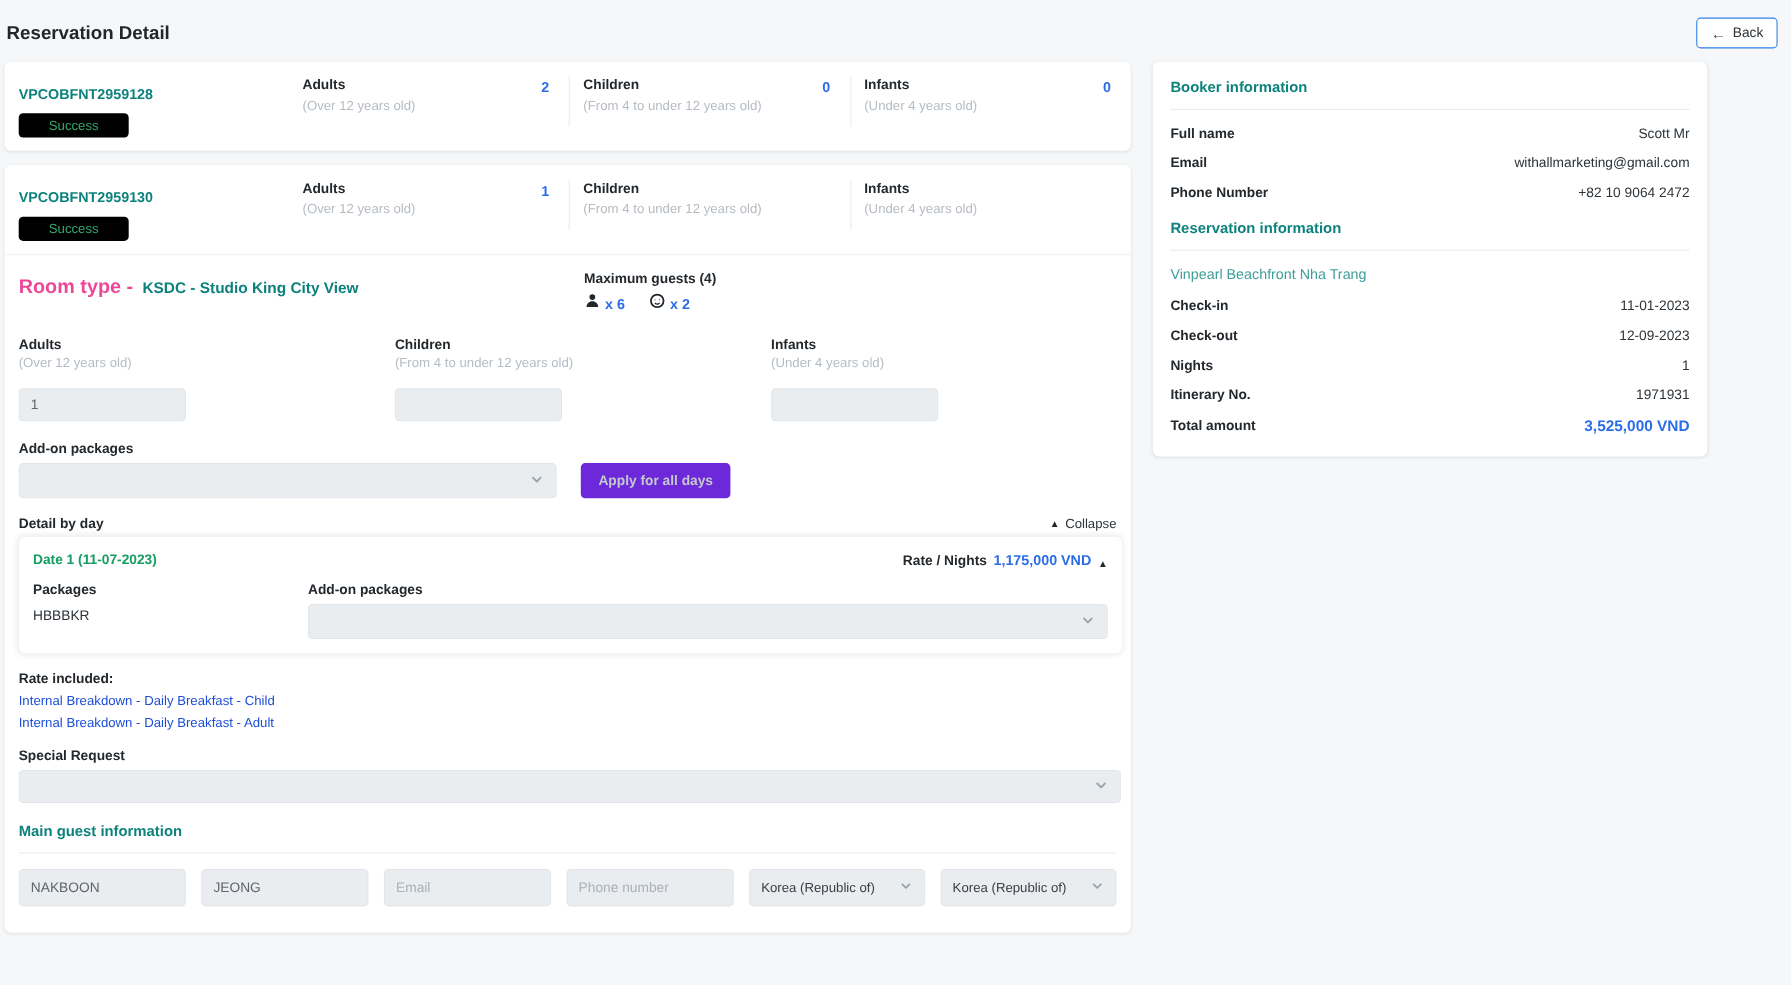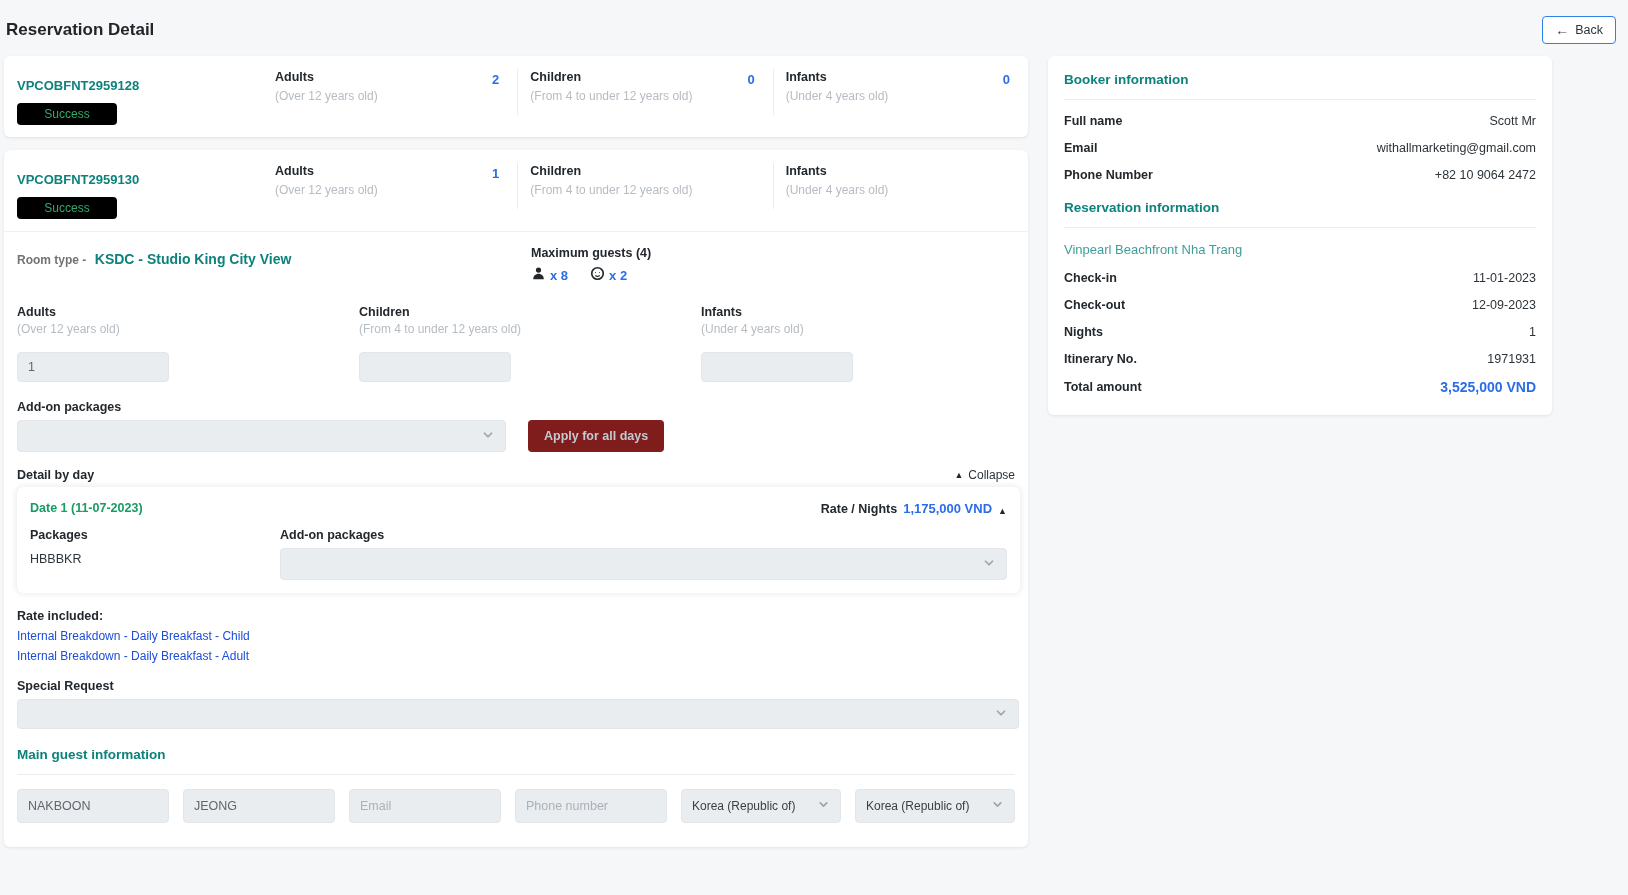--- a/index.html
+++ b/index.html
@@ -51,21 +51,21 @@
   .pax-label { font-size:12.5px; font-weight:bold; color:#23282d; }
   .pax-sub { font-size:12px; color:#b6bcc3; margin-top:5px; }
   .pax-value { font-size:13px; font-weight:bold; color:#2b6de8; margin:2px 8px 0 0; }
   
   .main-card { padding-bottom:24px; }
   .room-row {
     border-top:1px solid #eef0f2; display:flex;
     padding:14px 13px 12px 13px;
   }
   .room-type { width:514px; flex:none; padding-top:4px; }
-  .room-type-label { font-size:12px; font-weight:bold; color:#737373; }
+  .room-type-label { font-size:18px; font-weight:bold; color:#ec4899; }
   .room-type-value { font-size:14px; font-weight:bold; color:#0d827c; margin-left:4px; }
   .max-guests-label { font-size:12.5px; font-weight:bold; color:#23282d; }
   .guest-icons { display:flex; align-items:center; gap:22px; margin-top:6px; }
   .guest-count { display:flex; align-items:center; gap:4px; }
   .guest-count .mult { font-size:13px; font-weight:bold; color:#2b6de8; }
   .icon-svg { display:inline-block; }
   
   .pax-form { display:grid; grid-template-columns:342px 342px 342px; padding:8px 13px 0 13px; }
   .field-label { font-size:12.5px; font-weight:bold; color:#23282d; }
   .field-sub { font-size:12px; color:#b6bcc3; margin-top:3px; }
@@ -79,21 +79,21 @@
   .addon-row { padding:18px 13px 0 13px; }
   .addon-controls { display:flex; align-items:center; gap:22px; margin-top:6px; }
   .select-box {
     background:#e9edf0; border:1px solid #e2e6ea; border-radius:4px;
     height:32px; display:flex; align-items:center; justify-content:space-between;
     padding:0 10px; color:#3a4046; font-size:12.5px;
   }
   .addon-select { width:489px; }
   .apply-btn {
     height:32px; padding:0 16px; border:none; border-radius:4px;
-    background:#7f1d1d; color:#c3c9cf; font-size:12.5px; font-weight:bold;
+    background:#6d28d9; color:#c3c9cf; font-size:12.5px; font-weight:bold;
     font-family:inherit;
   }
   
   .dbd-header {
     display:flex; justify-content:space-between; align-items:center;
     padding:16px 13px 0 13px;
   }
   .dbd-label { font-size:12.5px; font-weight:bold; color:#23282d; }
   .collapse-toggle { font-size:12px; color:#2d3439; cursor:pointer; display:flex; align-items:center; gap:5px; }
   .tri { font-size:9px; color:#21262b; }
@@ -223,21 +223,21 @@
         <div>
           <div class="max-guests-label">Maximum guests (4)</div>
           <div class="guest-icons">
             <span class="guest-count">
               <span class="icon-svg">
                 <svg width="15" height="15" viewBox="0 0 24 24" fill="#21272b">
                     <circle cx="12" cy="6.5" r="4.2"></circle>
                     <path d="M3.5 21c0-4.7 3.8-8.5 8.5-8.5s8.5 3.8 8.5 8.5z"></path>
                   </svg>
               </span>
-              <span class="mult">x 8</span>
+              <span class="mult">x 6</span>
             </span>
             <span class="guest-count">
               <span class="icon-svg">
                 <svg width="15" height="15" viewBox="0 0 24 24" fill="none" stroke="#21272b" stroke-width="2.6">
                     <circle cx="12" cy="12" r="9.2"></circle>
                     <circle cx="8.8" cy="10.5" r="0.8" fill="#21272b" stroke="none"></circle>
                     <circle cx="15.2" cy="10.5" r="0.8" fill="#21272b" stroke="none"></circle>
                     <path d="M8.5 15.2c2 1.8 5 1.8 7 0" stroke-width="1.8"></path>
                   </svg>
               </span>

